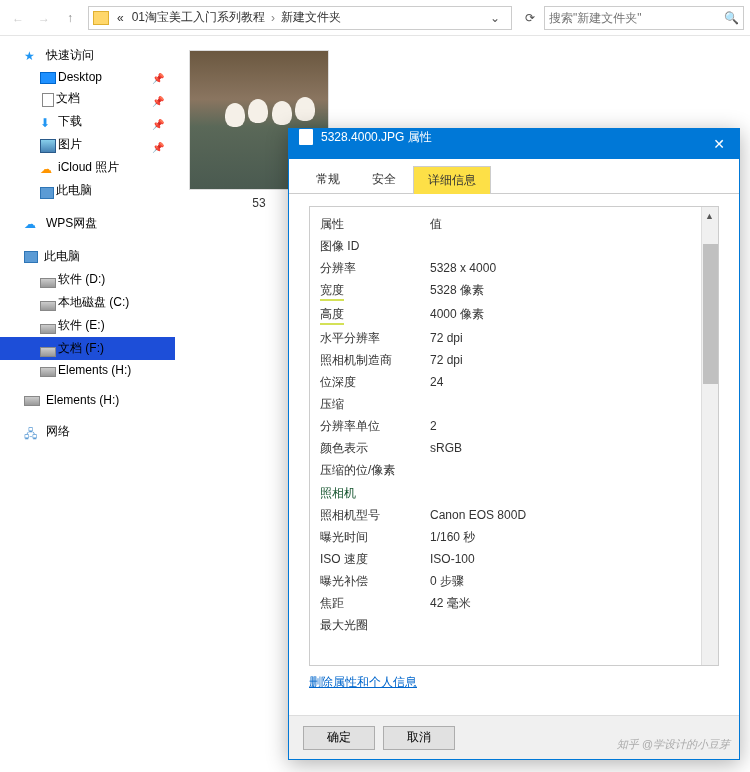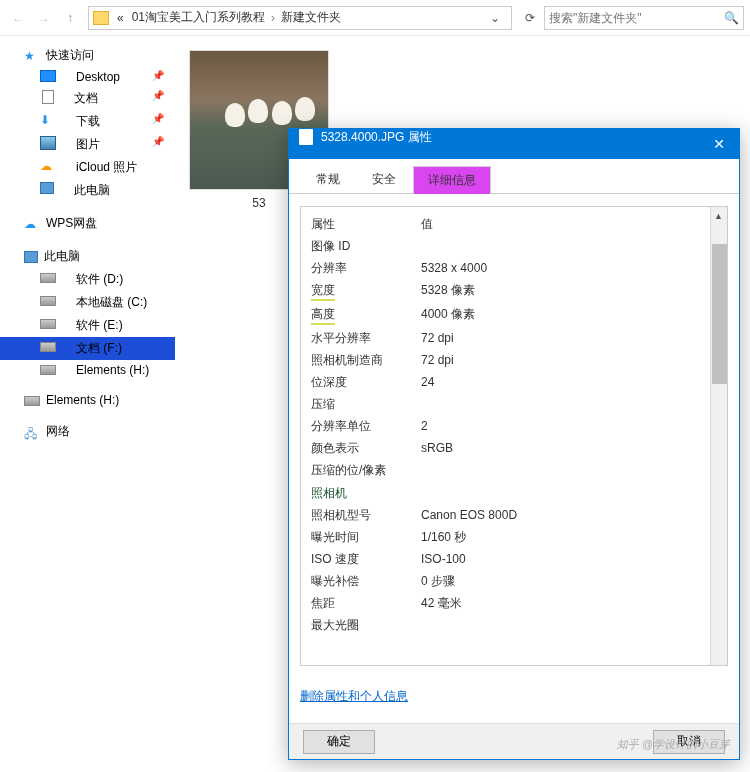--- a/index.html
+++ b/index.html
@@ -12,21 +12,21 @@
 .crumb{color:#333;padding:0 4px;cursor:pointer}
 .sep{color:#888;padding:0 2px}
 .refresh{width:24px;height:24px;display:flex;align-items:center;justify-content:center;color:#555;cursor:pointer}
 .search{width:200px;height:24px;border:1px solid #ccc;display:flex;align-items:center;padding:0 4px;color:#888}
 .search input{border:none;outline:none;flex:1;color:#888}
 .search-ico{color:#888}
 .main{display:flex;height:calc(100% - 36px)}
 .sidebar{width:175px;padding:8px 0;overflow-y:auto}
 .sb-group{margin-bottom:10px}
 .sb-head{display:flex;align-items:center;padding:3px 8px 3px 24px;cursor:pointer;gap:6px}
-.sb-item{display:flex;align-items:flex-start;padding:3px 8px 3px 40px;cursor:pointer;gap:20px;position:relative}
+.sb-item{display:flex;align-items:flex-end;padding:3px 8px 3px 40px;cursor:pointer;gap:2px;position:relative}
 .sb-item.sel{background:#1d4ed8}
 .pin{position:absolute;right:10px;color:#888;font-size:10px}
 .ico{width:16px;height:14px;display:inline-block}
 .i-star{color:#2196f3}
 .i-drive{background:linear-gradient(#ccc,#999);border:1px solid #888;height:10px;margin-top:2px}
 .i-monitor{width:16px;height:12px;background:#1e90ff;border:1px solid #0066cc}
 .i-doc{width:12px;height:14px;background:#fff;border:1px solid #888;margin-left:2px}
 .i-down{color:#2196f3}
 .i-pic{background:linear-gradient(#87ceeb,#4682b4);border:1px solid #2a5a8a}
 .i-cloud{color:#ff9500}
@@ -43,34 +43,34 @@
 .b4{left:105px;top:46px}
 .thumb-lbl{text-align:center;margin-top:6px;color:#333}
 
 .dialog{position:absolute;left:288px;top:128px;width:452px;height:632px;border:1px solid #0078d7;background:#fff;box-shadow:0 4px 20px rgba(0,0,0,0.3)}
 .dlg-title{height:30px;background:#0078d7;color:#fff;display:flex;align-items:flex-start;padding:0 10px;gap:8px}
 .dlg-ico{width:14px;height:16px;background:#fff;border-radius:1px}
 .dlg-title-txt{flex:1;font-size:12px}
 .dlg-close{width:40px;height:30px;display:flex;align-items:center;justify-content:center;cursor:pointer;font-size:14px;margin-right:-10px}
 .tabs{display:flex;padding:6px 12px 0;border-bottom:1px solid #ccc;gap:2px}
 .tab{padding:5px 14px;cursor:pointer;border:1px solid transparent;border-bottom:none;color:#333}
-.tab.active{border-color:#ccc;background:#d946ef;position:relative;top:1px}
-.dlg-body{padding:12px 11px;height:510px;position:relative}
+.tab.active{border-color:#ccc;background:#fde047;position:relative;top:1px}
+.dlg-body{padding:12px 20px;height:510px;position:relative}
 .prop-box{border:1px solid #ccc;height:460px;position:relative;overflow:hidden}
 .prop-scroll{position:absolute;right:0;top:0;width:17px;height:100%;background:#f0f0f0;border-left:1px solid #ddd}
 .scroll-thumb{width:15px;height:140px;background:#c0c0c0;margin:20px 1px}
 .scroll-arr{width:15px;height:17px;display:flex;align-items:center;justify-content:center;color:#555;font-size:9px}
 .prop-inner{padding:6px 0;height:100%;overflow:hidden}
 .prop-row{display:flex;padding:2px 10px;line-height:18px}
 .prop-k{width:110px;color:#333}
 .prop-v{flex:1;color:#333}
 .prop-sec{color:#14532d;padding:4px 10px 2px}
 .hl{display:inline-block;border-bottom:2px solid #d4e157;padding-bottom:0}
-.link{color:#0066cc;text-decoration:underline;cursor:pointer;margin-top:22px;display:inline-block}
-.dlg-btns{position:absolute;bottom:0;left:0;right:0;height:36px;background:#f0f0f0;border-top:1px solid #ddd;display:flex;align-items:center;justify-content:space-between;padding:0 14px;gap:8px}
+.link{color:#0066cc;text-decoration:underline;cursor:pointer;margin-top:8px;display:inline-block}
+.dlg-btns{position:absolute;bottom:0;left:0;right:0;height:44px;background:#f0f0f0;border-top:1px solid #ddd;display:flex;align-items:center;justify-content:flex-start;padding:0 14px;gap:8px}
 .btn{min-width:72px;height:24px;border:1px solid #adadad;background:#e1e1e1;cursor:pointer;padding:0 14px}
 .watermark{position:absolute;right:20px;bottom:20px;color:#aaa;font-size:11px;font-style:italic}
 </style>
 </head>
 <body>
 
 <div class="toolbar">
   <div class="nav-btn disabled">←</div>
   <div class="nav-btn disabled">→</div>
   <div class="nav-btn">↑</div>

